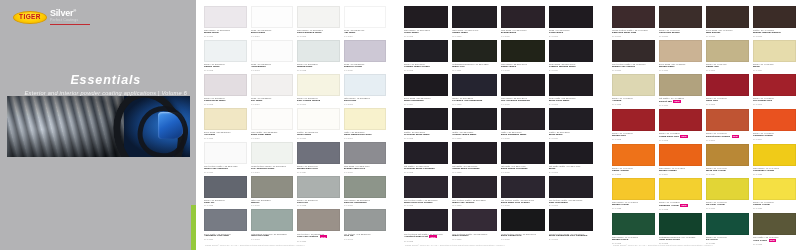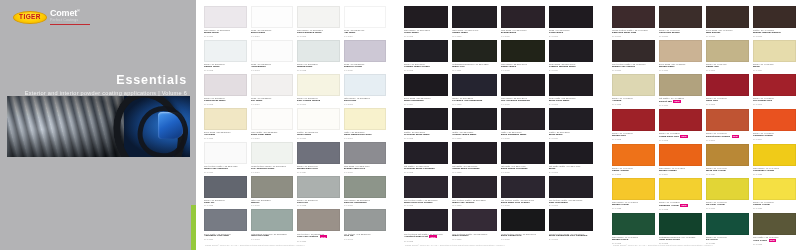--- a/index.html
+++ b/index.html
@@ -39,21 +39,21 @@
     font-family: "Liberation Sans", sans-serif;
   }
   .logo-wordmark { display: flex; flex-direction: column; line-height: 1; }
   .logo-dry { font-size: 9px; color: #ffffff; font-weight: 600; letter-spacing: -.2px; }
   .logo-dry sup { font-size: 4px; vertical-align: super; }
   .logo-tag { font-size: 3.6px; color: #d6d6d8; letter-spacing: .1px; margin-top: 1px; }
   .logo-rule { height: 1.6px; width: 40px; background: #c3121a; margin-top: 1px; opacity: .85; }
 
   .cover-titles {
     position: absolute; right: 9px; top: 74px;
-    text-align: right; color: #ffffff;
+    text-align: center; color: #ffffff; font-style: italic;
   }
   .cover-title {
     font-size: 12.5px; font-weight: bold; letter-spacing: .9px;
     line-height: 1.05; color: #ffffff;
   }
   .cover-sub {
     font-size: 5.6px; letter-spacing: .25px; margin-top: 2.5px;
     color: #f2f2f2; white-space: nowrap;
   }
 
@@ -160,21 +160,21 @@
 
 <div id="stage">
 
   <div class="cover">
 
     <div class="logo">
       <div class="logo-oval">
         <span>TIGER</span>
       </div>
       <div class="logo-wordmark">
-        <div class="logo-dry"><span>Comet</span><sup>®</sup></div>
+        <div class="logo-dry"><span>Silver</span><sup>®</sup></div>
         <div class="logo-tag">Perfect Coatings</div>
         <div class="logo-rule"></div>
       </div>
     </div>
 
     <div class="cover-titles">
       <div class="cover-title">Essentials</div>
       <div class="cover-sub">Exterior and interior powder coating applications | Volume 6</div>
     </div>
 

